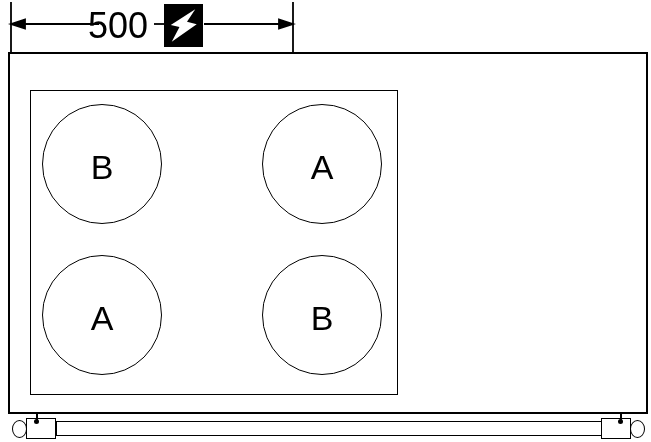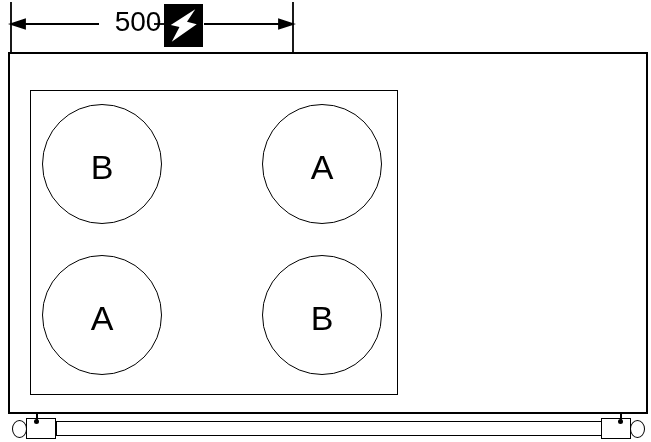--- a/index.html
+++ b/index.html
@@ -10,23 +10,23 @@
     background: #ffffff;
     font-family: "Liberation Sans", sans-serif;
     color: #000;
     overflow: hidden;
   }
   .abs { position: absolute; }
 
   
   .dim-svg { left: 0; top: 0; width: 300px; height: 58px; }
   .dim-label {
-    left: 110px; top: 8px; width: 56px;
+    left: 88px; top: 8px; width: 56px;
     text-align: center;
-    font-size: 28px; line-height: 1;
+    font-size: 36px; line-height: 1;
     letter-spacing: 0px;
   }
   .flash-box {
     left: 164px; top: 4px; width: 39px; height: 43px;
     background: #000;
   }
   .flash-box svg { display: block; width: 39px; height: 43px; }
 
   
   .outer-rect {

